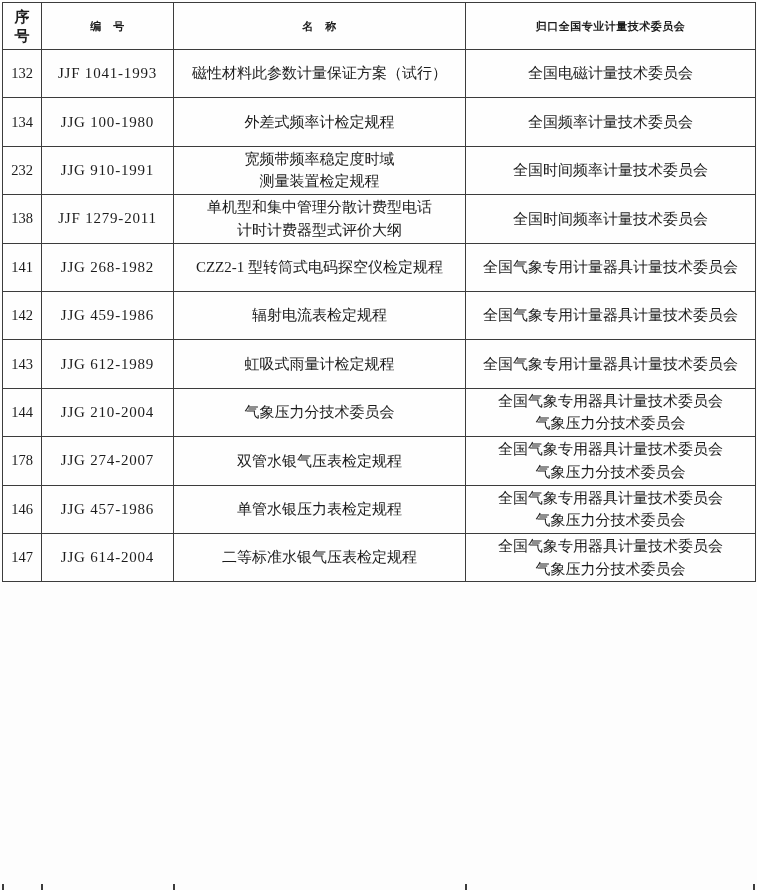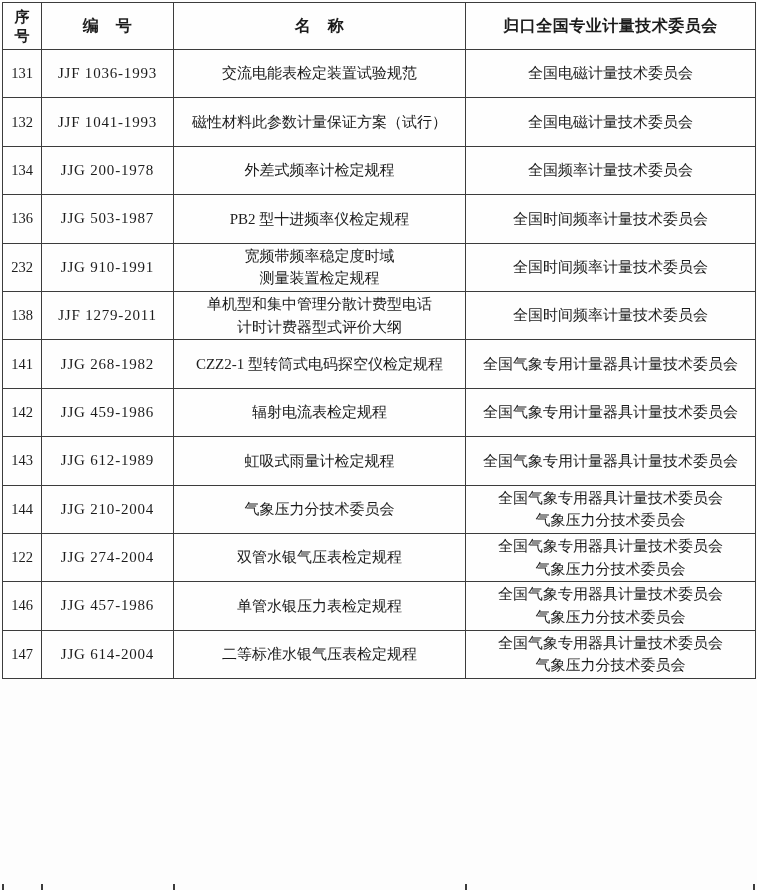--- a/index.html
+++ b/index.html
@@ -31,21 +31,21 @@
     background: #fefefe;
     text-align: center;
     vertical-align: middle;
     padding: 1px 4px;
     overflow: hidden;
   }
   thead th {
     height: 44px;
     font-family: "Liberation Sans", "DejaVu Sans", sans-serif;
     font-weight: bold;
-    font-size: 16px;
+    font-size: 11px;
     letter-spacing: 0.5px;
   }
   th.serial-header {
     white-space: pre-line;
     line-height: 1.3;
     font-size: 15px;
     letter-spacing: 0;
   }
   tbody td {
     height: 45.4px;
@@ -93,72 +93,44 @@
         <th class="serial-header">序
 号</th>
         <th>编　号</th>
         <th>名　称</th>
         <th>归口全国专业计量技术委员会</th>
       </tr>
     </thead>
     <tbody>
         <tr>
           <td class="serial">
-            <div>131</div>
-          </td>
-          <td class="code">
-            <div>JJF 1036-1993</div>
-          </td>
-          <td class="name">
-            <div>交流电能表检定装置试验规范</div>
+            <div>132</div>
+          </td>
+          <td class="code">
+            <div>JJF 1041-1993</div>
+          </td>
+          <td class="name">
+            <div>磁性材料此参数计量保证方案（试行）</div>
           </td>
           <td class="committee">
             <div>全国电磁计量技术委员会</div>
           </td>
         </tr>
         <tr>
           <td class="serial">
-            <div>132</div>
-          </td>
-          <td class="code">
-            <div>JJF 1041-1993</div>
-          </td>
-          <td class="name">
-            <div>磁性材料此参数计量保证方案（试行）</div>
-          </td>
-          <td class="committee">
-            <div>全国电磁计量技术委员会</div>
-          </td>
-        </tr>
-        <tr>
-          <td class="serial">
             <div>134</div>
           </td>
           <td class="code">
-            <div>JJG 200-1978</div>
+            <div>JJG 100-1980</div>
           </td>
           <td class="name">
             <div>外差式频率计检定规程</div>
           </td>
           <td class="committee">
             <div>全国频率计量技术委员会</div>
-          </td>
-        </tr>
-        <tr>
-          <td class="serial">
-            <div>136</div>
-          </td>
-          <td class="code">
-            <div>JJG 503-1987</div>
-          </td>
-          <td class="name">
-            <div>PB2 型十进频率仪检定规程</div>
-          </td>
-          <td class="committee">
-            <div>全国时间频率计量技术委员会</div>
           </td>
         </tr>
         <tr>
           <td class="serial">
             <div>232</div>
           </td>
           <td class="code">
             <div>JJG 910-1991</div>
           </td>
           <td class="name">
@@ -236,24 +208,24 @@
           <td class="name">
             <div>气象压力分技术委员会</div>
           </td>
           <td class="committee">
             <div>全国气象专用器具计量技术委员会</div>
             <div>气象压力分技术委员会</div>
           </td>
         </tr>
         <tr>
           <td class="serial">
-            <div>122</div>
-          </td>
-          <td class="code">
-            <div>JJG 274-2004</div>
+            <div>178</div>
+          </td>
+          <td class="code">
+            <div>JJG 274-2007</div>
           </td>
           <td class="name">
             <div>双管水银气压表检定规程</div>
           </td>
           <td class="committee">
             <div>全国气象专用器具计量技术委员会</div>
             <div>气象压力分技术委员会</div>
           </td>
         </tr>
         <tr>

